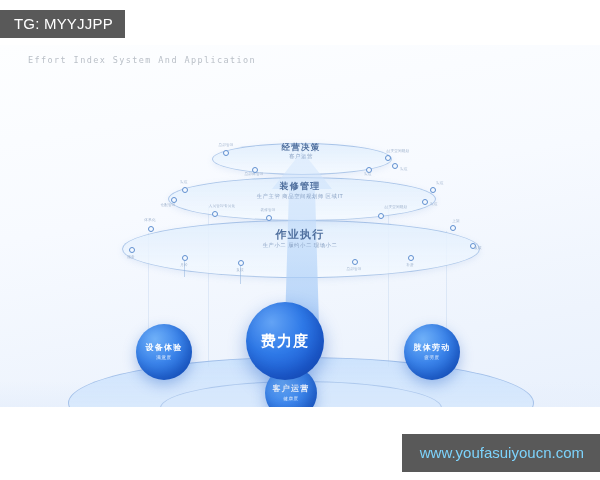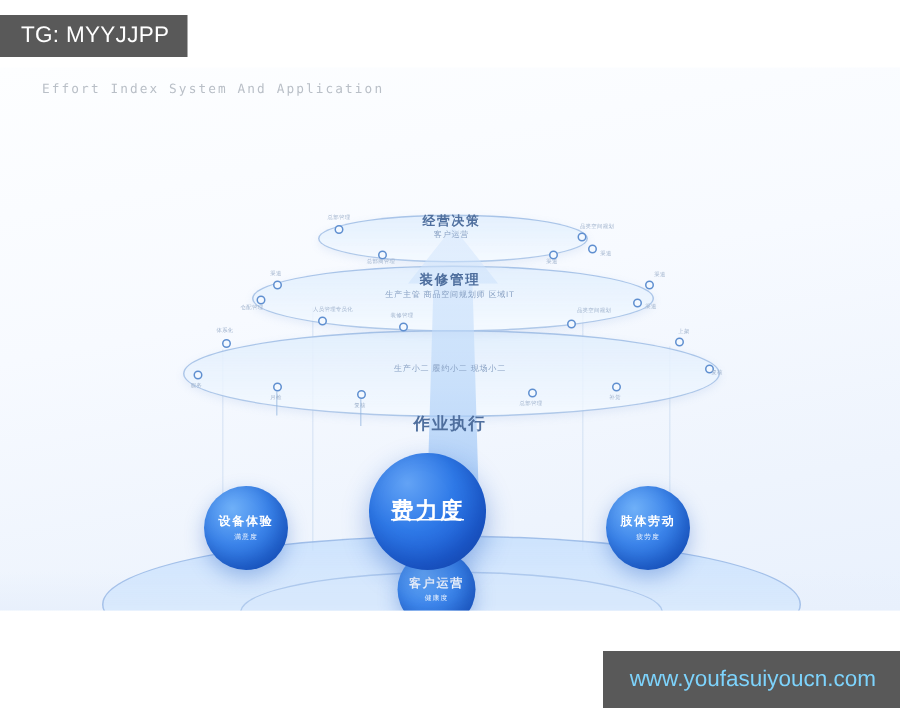--- a/index.html
+++ b/index.html
@@ -82,21 +82,20 @@
     position:absolute;border-radius:50%;display:flex;flex-direction:column;
     align-items:center;justify-content:center;color:#fff;text-align:center;z-index:30;
   }
   .sphere .s-title{font-weight:bold;letter-spacing:1.2px;line-height:1.1;}
   .sphere .s-sub{opacity:.92;letter-spacing:.6px;margin-top:2px;}
 
   #sphere-core{
     left:246px;top:257px;width:78px;height:78px;
     background:radial-gradient(circle at 33% 26%,#63a3f5 0%,#2f7ae8 40%,#1f5fd4 72%,#1a4fba 100%);
     box-shadow:0 7px 18px rgba(30,90,195,.4),inset -5px -7px 16px rgba(10,50,140,.35);
-    text-decoration:underline;
   }
   #sphere-core .s-title{font-size:15px;}
 
   #sphere-left{
     left:136px;top:279px;width:56px;height:56px;
     background:radial-gradient(circle at 34% 27%,#6fb0f8 0%,#3b84ea 44%,#2063d2 78%,#1b55bd 100%);
     box-shadow:0 5px 13px rgba(35,95,195,.34),inset -4px -5px 12px rgba(10,50,140,.32);
   }
   #sphere-right{
     left:404px;top:279px;width:56px;height:56px;
@@ -138,21 +137,21 @@
   <div id="title-block" style="top:10px;">
     <div id="title-en">Effort Index System And Application</div>
   </div>
 
   <div id="stage">
 
     <div id="base-outer"></div>
     <div id="base-inner"></div>
 
     <div class="disc" style="left:122px;top:175px;width:356px;height:56px;"></div>
-    <div class="disc-label" style="left:240px;top:182px;width:120px;font-size:11px;margin-top:48px;">作业执行</div>
+    <div class="disc-label" style="left:240px;top:182px;width:120px;font-size:11px;">作业执行</div>
     <div class="disc-role" style="left:215px;top:197px;width:170px;">生产小二  履约小二  现场小二</div>
 
     <div class="node" style="left:148px;top:181px;"></div>
     <div class="node-label" style="left:150px;top:173px;">体系化</div>
     <div class="node" style="left:129px;top:202px;"></div>
     <div class="node-label" style="left:131px;top:210px;">服务</div>
     <div class="node" style="left:182px;top:210px;"></div>
     <div class="node-label" style="left:184px;top:218px;">月检</div>
     <div class="node-stem" style="left:184px;top:216px;height:16px;"></div>
     <div class="node" style="left:238px;top:215px;"></div>

